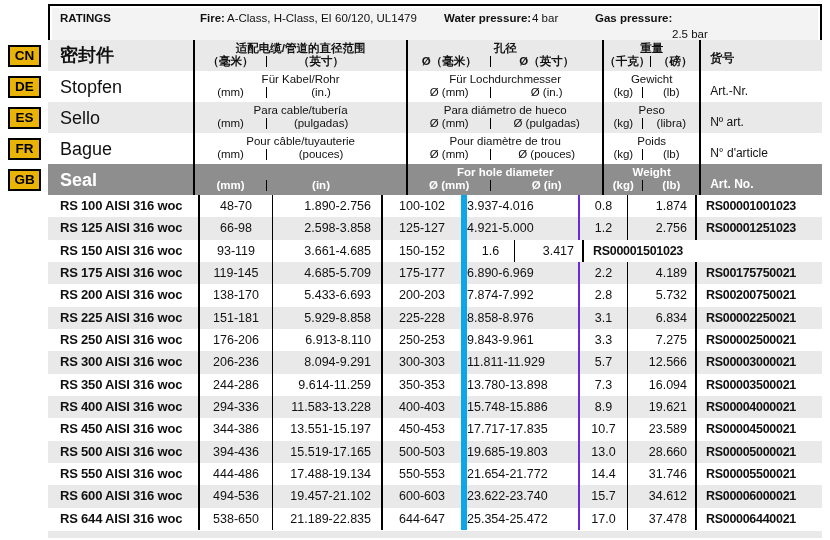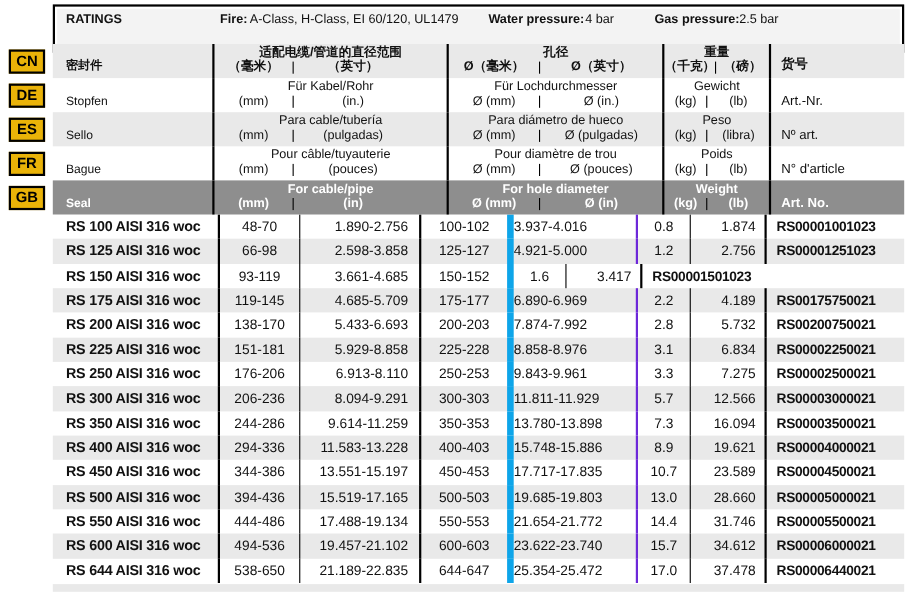--- a/index.html
+++ b/index.html
@@ -10,40 +10,40 @@
   .ratings { position:absolute; left:48px; top:4px; width:774px; height:44px;
     border:2px solid #000; background:#f3f3f3; box-shadow:inset 0 0 0 2px #fff;
     font-size:11.5px; }
   .ratings span, .ratings b { position:absolute; top:0; line-height:24px; white-space:nowrap; }
   .r-title { left:10px; font-weight:bold; }
   .r-l1 { left:150px; font-weight:bold; }
   .r-v1 { left:177px; }
   .r-l2 { left:394px; font-weight:bold; }
   .r-v2 { left:482px; }
   .r-l3 { left:545px; font-weight:bold; }
-  .r-v3 { left:622px; }
+  .r-v3 { left:622px;margin-top:16px; }
 
   
   .table { position:absolute; left:48px; top:40px; width:774px; }
 
   
   .lang-row { position:relative; display:flex; height:31px; font-size:11.5px; }
   .lang-rows .lang-row:nth-child(odd) { background:#e9e9e9; }
   .lang-rows .lang-row:first-child { font-weight:bold; }
   .gb-row { position:relative; display:flex; height:31px; font-size:11.5px;
     background:#8e8e8e; color:#fff; font-weight:bold; }
   .gb-row .vbar { border-color:#000; }
 
   .badge { position:absolute; left:-40px; top:50%; transform:translateY(-50%);
     width:33px; height:22px; border:2px solid #000; background:#eab308; color:#000;
     font-weight:bold; font-size:13.5px; text-align:center; line-height:18px;
     font-family:"Liberation Sans",sans-serif; }
 
   .h-name  { width:152px; border-right:2px solid #000; display:flex; align-items:flex-end;
-             padding:0 0 4px 12px; font-size:11px; }
+             padding:0 0 4px 12px; font-size:18px; }
   .h-group { display:flex; flex-direction:column; justify-content:flex-end;
              padding-bottom:3px; border-right:2px solid #000; }
   .h-top   { text-align:center; line-height:13px; white-space:nowrap; }
   .h-sub   { display:flex; align-items:center; line-height:13px; }
   .h-sub span { text-align:center; white-space:nowrap; }
   .g-cable { width:221px; }  .g-cable .s1{width:71px;} .g-cable .s2{width:108px;}
   .g-hole  { width:197px; }  .g-hole  .s1{width:82px;} .g-hole  .s2{width:111px;}
   .g-weight{ width:97px; }  .g-weight .s1{width:46px;} .g-weight .s2{width:67px;}
   .vbar { width:0; border-left:1.5px solid #000; height:11px; }
   .h-art   { width:125px; display:flex; align-items:flex-end; padding:0 0 4px 9px; font-size:12px; }
@@ -200,21 +200,20 @@
           </div>
         </div>
         <div class="h-art">N° d'article</div>
       </div>
     </div>
 
     <div class="gb-row">
       <div class="badge">GB</div>
       <div class="h-name">Seal</div>
       <div class="h-group g-cable">
-        <div class="h-top">For cable/pipe</div>
         <div class="h-sub">
           <span class="s1">(mm)</span>
           <i class="vbar"></i>
           <span class="s2">(in)</span>
         </div>
       </div>
       <div class="h-group g-hole">
         <div class="h-top">For hole diameter</div>
         <div class="h-sub">
           <span class="s1">Ø (mm)</span>

